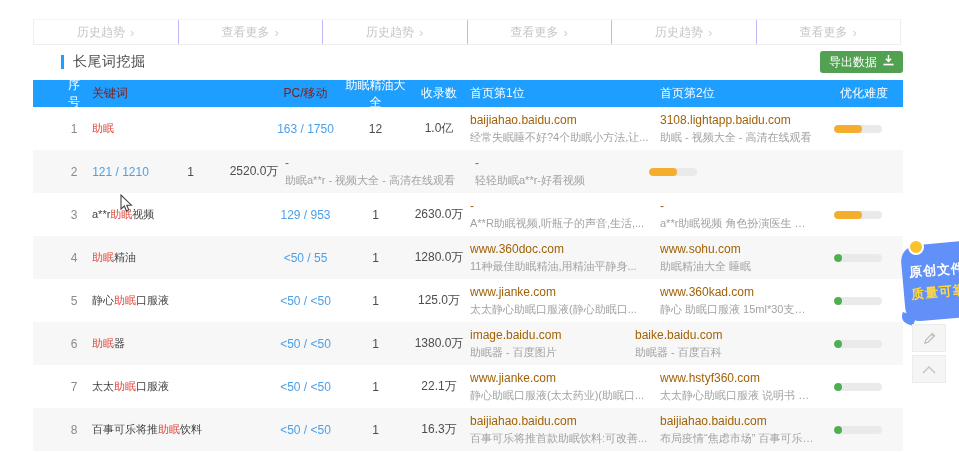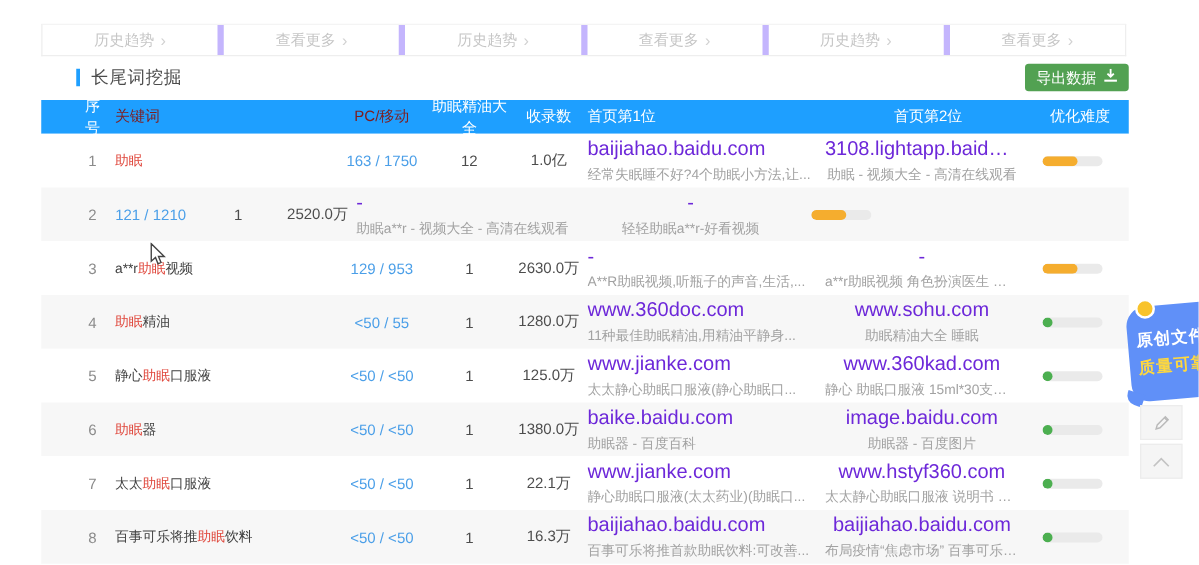--- a/index.html
+++ b/index.html
@@ -8,21 +8,21 @@
     font-family:"Liberation Sans","DejaVu Sans",sans-serif;
     -webkit-font-smoothing:antialiased;
   }
   
   .top-links{
     position:absolute;left:33px;top:19px;width:868px;height:26px;
     display:flex;border:1px solid #eeeeee;border-top-color:#f4f4f4;background:#fff;box-sizing:border-box;
   }
   .tlink-cell{
     flex:1;display:flex;align-items:center;justify-content:center;gap:5px;
-    border-right:5px solid #c4b5fd;color:#c6c6c6;font-size:12px;cursor:pointer;
+    border-right:1px solid #c4b5fd;color:#c6c6c6;font-size:12px;cursor:pointer;
   }
   .tlink-cell:last-child{border-right:none;}
   .tlink-arrow{font-size:13px;color:#d2d2d2;line-height:1;}
   
   .section-head{position:absolute;left:33px;top:51px;width:870px;height:24px;}
   .sec-title{display:flex;align-items:center;position:absolute;left:4px;top:2px;padding-left:24px;}
   .accent-bar{width:3px;height:14px;background:var(--accent-blue);margin-right:9px;}
   .sec-title-text{font-size:14px;color:#4c4c4c;letter-spacing:.5px;}
   .export-btn{
     position:absolute;right:0;top:0;height:22px;padding:0 9px;border:none;border-radius:3px;
@@ -38,23 +38,23 @@
   .c-seq{width:50px;text-align:center;color:#8b8b8b;flex:none;padding-left:32px;}
   .thead .c-seq{color:#fff;}
   .c-kw{width:185px;padding-left:9px;flex:none;font-size:11px;color:#3f3f3f;white-space:nowrap;overflow:hidden;cursor:pointer;}
   .thead .c-kw{color:#7f1d1d;font-size:12px;}
   .c-kw .hl{color:var(--highlight-red);}
   .c-pc{width:75px;text-align:center;flex:none;color:var(--link-blue);cursor:pointer;}
   .thead .c-pc{color:#7f1d1d;cursor:default;}
   .c-cnt{width:65px;text-align:center;flex:none;}
   .c-idx{width:62px;text-align:center;flex:none;}
   .c-p1{width:190px;flex:none;display:flex;flex-direction:column;justify-content:center;overflow:hidden;padding-right:10px;}
-  .c-p2{width:165px;flex:none;display:flex;flex-direction:column;justify-content:center;overflow:hidden;padding-right:10px;text-align:center;}
+  .c-p2{width:165px;flex:none;display:flex;flex-direction:column;justify-content:center;overflow:hidden;padding-right:10px;}
   .thead .c-p1,.thead .c-p2{display:block;padding-right:0;}
-  .domain{font-size:16px;color:#6d28d9;white-space:nowrap;overflow:hidden;text-overflow:ellipsis;}
+  .domain{font-size:12px;color:#a16207;white-space:nowrap;overflow:hidden;text-overflow:ellipsis;}
   .desc{font-size:11px;color:#a2a2a2;margin-top:3px;white-space:nowrap;overflow:hidden;text-overflow:ellipsis;}
   .c-bar{width:78px;flex:none;display:flex;align-items:center;}
   .thead .c-bar{justify-content:center;}
   .track{width:48px;height:8px;margin-left:9px;background:#eaeaea;border-radius:4px;overflow:hidden;}
   .fill{height:100%;border-radius:4px;}
   
   .badge{
     position:absolute;left:903px;top:243px;width:78px;height:76px;
     background:var(--badge-blue);border-radius:16px 12px 18px 14px;
     transform:rotate(-5deg);display:flex;flex-direction:column;justify-content:center;
@@ -248,27 +248,27 @@
       </div>
     </div>
   </div>
 
   <div class="trow">
     <div class="c c-seq">6</div>
     <div class="c c-kw"><span class="hl">助眠</span><span>器</span></div>
     <div class="c c-pc">&lt;50 / &lt;50</div>
     <div class="c c-cnt">1</div>
     <div class="c c-idx">1380.0万</div>
+    <div class="c c-p2">
+      <div class="domain">image.baidu.com</div>
+      <div class="desc">助眠器 - 百度图片</div>
+    </div>
     <div class="c c-p1">
       <div class="domain">baike.baidu.com</div>
       <div class="desc">助眠器 - 百度百科</div>
-    </div>
-    <div class="c c-p2">
-      <div class="domain">image.baidu.com</div>
-      <div class="desc">助眠器 - 百度图片</div>
     </div>
     <div class="c c-bar">
       <div class="track">
         <div class="fill" style="width: 17%; background: rgb(76, 175, 80);"></div>
       </div>
     </div>
   </div>
 
   <div class="trow">
     <div class="c c-seq">7</div>

